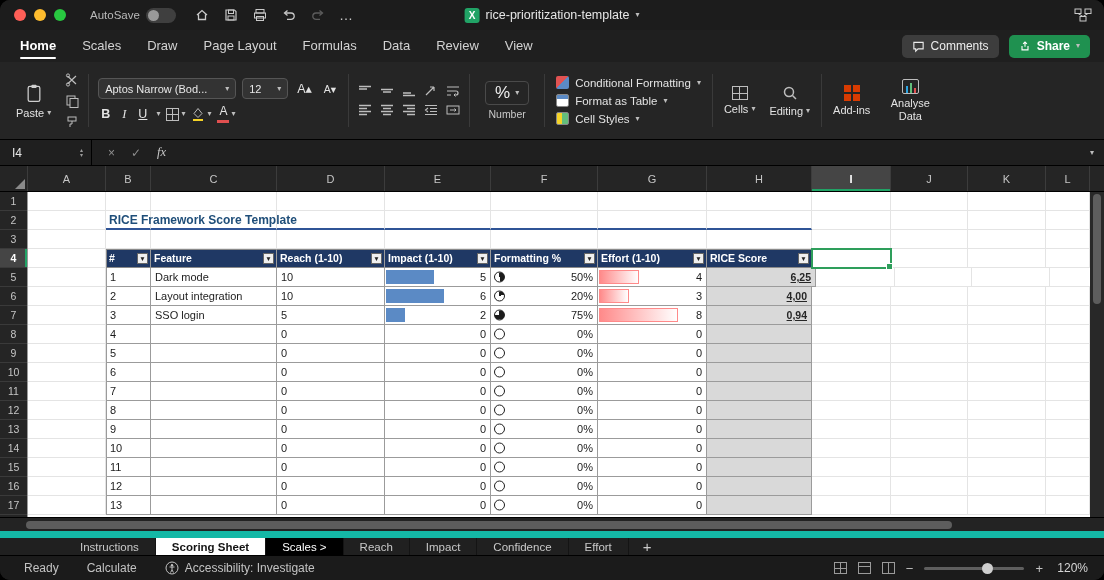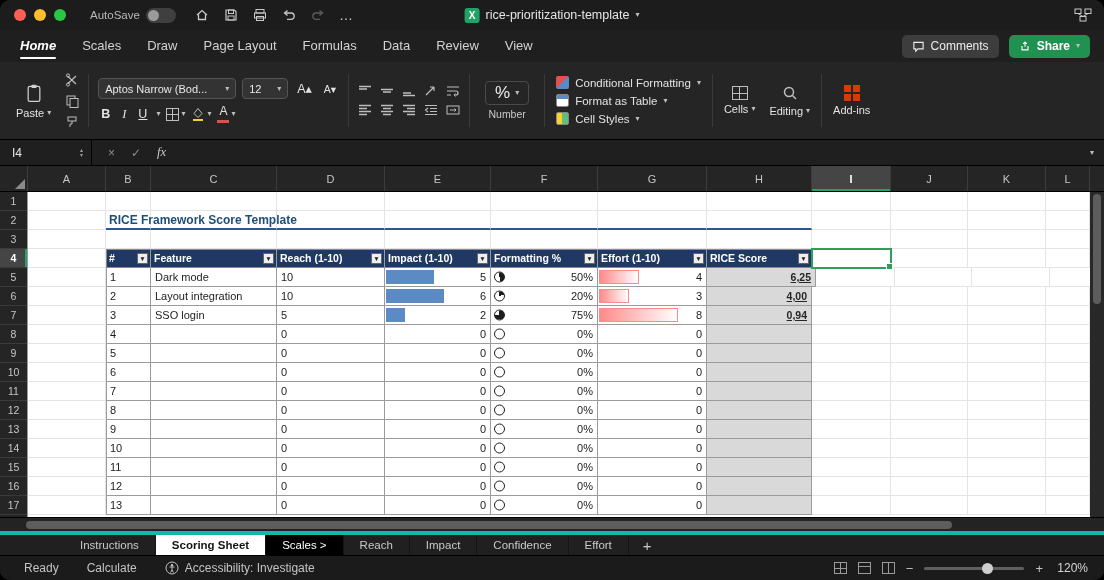--- a/index.html
+++ b/index.html
@@ -21,21 +21,21 @@
 #doc-title{position:absolute;left:50%;transform:translateX(-50%);top:0;height:30px;display:flex;align-items:center;gap:6px;color:#e6e6e6;font-size:12.5px;white-space:nowrap;}
 .xl-ic{width:15px;height:15px;border-radius:3px;background:#21a366;color:#fff;font-size:10px;font-weight:bold;display:flex;align-items:center;justify-content:center;}
 #search{position:absolute;right:42px;top:5px;width:278px;height:20px;background:#3c3c3c;border-radius:6px;display:flex;align-items:center;padding:0 8px;gap:6px;}
 #search input{flex:1;background:transparent;border:none;outline:none;color:#d0d0d0;font-size:11.5px;font-family:inherit;}
 #search input::placeholder{color:#9a9a9a;}
 #collab-icon{position:absolute;right:12px;top:8px;}
 
 
 #ribbontabs{top:30px;height:32px;background:#1f1f1f;display:flex;align-items:center;padding-left:20px;gap:26px;}
 .rtab{color:#d2d2d2;font-size:13px;height:32px;line-height:32px;position:relative;}
-.rtab.active{color:#fff;font-weight:bold;font-style:italic;}
+.rtab.active{color:#fff;font-weight:bold;}
 .rtab.active::after{content:"";position:absolute;left:0;right:0;bottom:3px;height:2px;background:#fff;border-radius:1px;}
 #rt-right{margin-left:auto;display:flex;align-items:center;gap:10px;padding-right:14px;}
 .pill{height:23px;border-radius:5px;display:flex;align-items:center;gap:6px;padding:0 10px;font-size:12px;white-space:nowrap;}
 .pill.comments{background:#3d3d3d;color:#ededed;}
 .pill.share{background:var(--share-green,#1f9150);color:#fff;font-weight:600;align-items:center;}
 
 
 #ribbon{top:62px;height:78px;background:#252525;display:flex;align-items:stretch;padding:4px 6px;border-bottom:1px solid #000;}
 .vsep{width:1px;background:#3a3a3a;margin:8px 5px;}
 .rgroup{display:flex;}
@@ -125,21 +125,21 @@
 .bar-red{position:absolute;left:1px;top:2px;bottom:2px;background:linear-gradient(90deg,var(--bar-red,#ff8a8a),#ffffff);border:1px solid var(--bar-red,#ff8a8a);}
 .pie{width:11px;height:11px;border-radius:50%;border:1px solid #1c1c1c;position:absolute;left:3px;top:50%;transform:translateY(-50%);}
 .rice{background:var(--rice-grey,#d9d9d9);}
 .rice-val{font-weight:bold;text-decoration:underline;color:#262626;font-size:10.5px;}
 .selbox{position:absolute;border:2px solid var(--sel-green,#2e9e5b);z-index:6;pointer-events:none;}
 .selbox::after{content:"";position:absolute;right:-3px;bottom:-3px;width:5px;height:5px;background:var(--sel-green,#2e9e5b);border:1px solid #fff;}
 
 
 #hscroll{top:517px;height:14px;background:#232323;border-top:1px solid #000;}
 #hscroll .thumb{position:absolute;left:26px;top:3px;width:926px;height:8px;border-radius:4px;background:#5d5d5d;}
-#tabbar{top:531px;height:24px;background:#202020;display:flex;align-items:stretch;padding-left:64px;border-top:4px solid #14b8a6;}
+#tabbar{top:531px;height:24px;background:#202020;display:flex;align-items:stretch;padding-left:64px;border-top:7px solid #14b8a6;}
 .sheettab{display:flex;align-items:center;padding:0 16px;color:#c9c9c9;font-size:11.5px;border-right:1px solid #141414;white-space:nowrap;}
 .sheettab.active{background:#fff;color:#141414;font-weight:bold;}
 .sheettab.dark{background:#000;color:#fff;}
 .addtab{display:flex;align-items:center;padding:0 14px;color:#c9c9c9;font-size:15px;}
 #statusbar{top:555px;height:25px;background:#1b1b1b;display:flex;align-items:center;gap:28px;padding-left:24px;border-top:1px solid #000;color:#c3c3c3;font-size:12px;}
 .acc{display:flex;align-items:center;gap:6px;}
 .st-right{margin-left:auto;display:flex;align-items:center;gap:11px;padding-right:16px;}
 .view-ic{width:13px;height:12px;border:1px solid #9a9a9a;display:inline-block;}
 .view-ic.v1{background:linear-gradient(#9a9a9a,#9a9a9a) center/100% 1px no-repeat,linear-gradient(#9a9a9a,#9a9a9a) center/1px 100% no-repeat;}
 .view-ic.v2{background:linear-gradient(#9a9a9a,#9a9a9a) 0 3px/100% 1px no-repeat;}
@@ -382,20 +382,24 @@
     </div>
     <div class="vsep"></div>
 
     <div class="rgroup g-big">
       <div class="bigbtn">
           <span class="addins-ic"></span>
           <div class="biglab">
             <span>Add-ins</span>
           </div>
         </div>
+      <div class="bigbtn">
+          <span class="analyse-ic"></span>
+          <div class="biglab two">Analyse Data</div>
+        </div>
     </div>
   </div>
 
   <div id="formulabar" class="band">
     <div class="namebox">
       <span>I4</span>
       <span class="spinner">
           <span>▴</span>
           <span>▾</span>
         </span>

